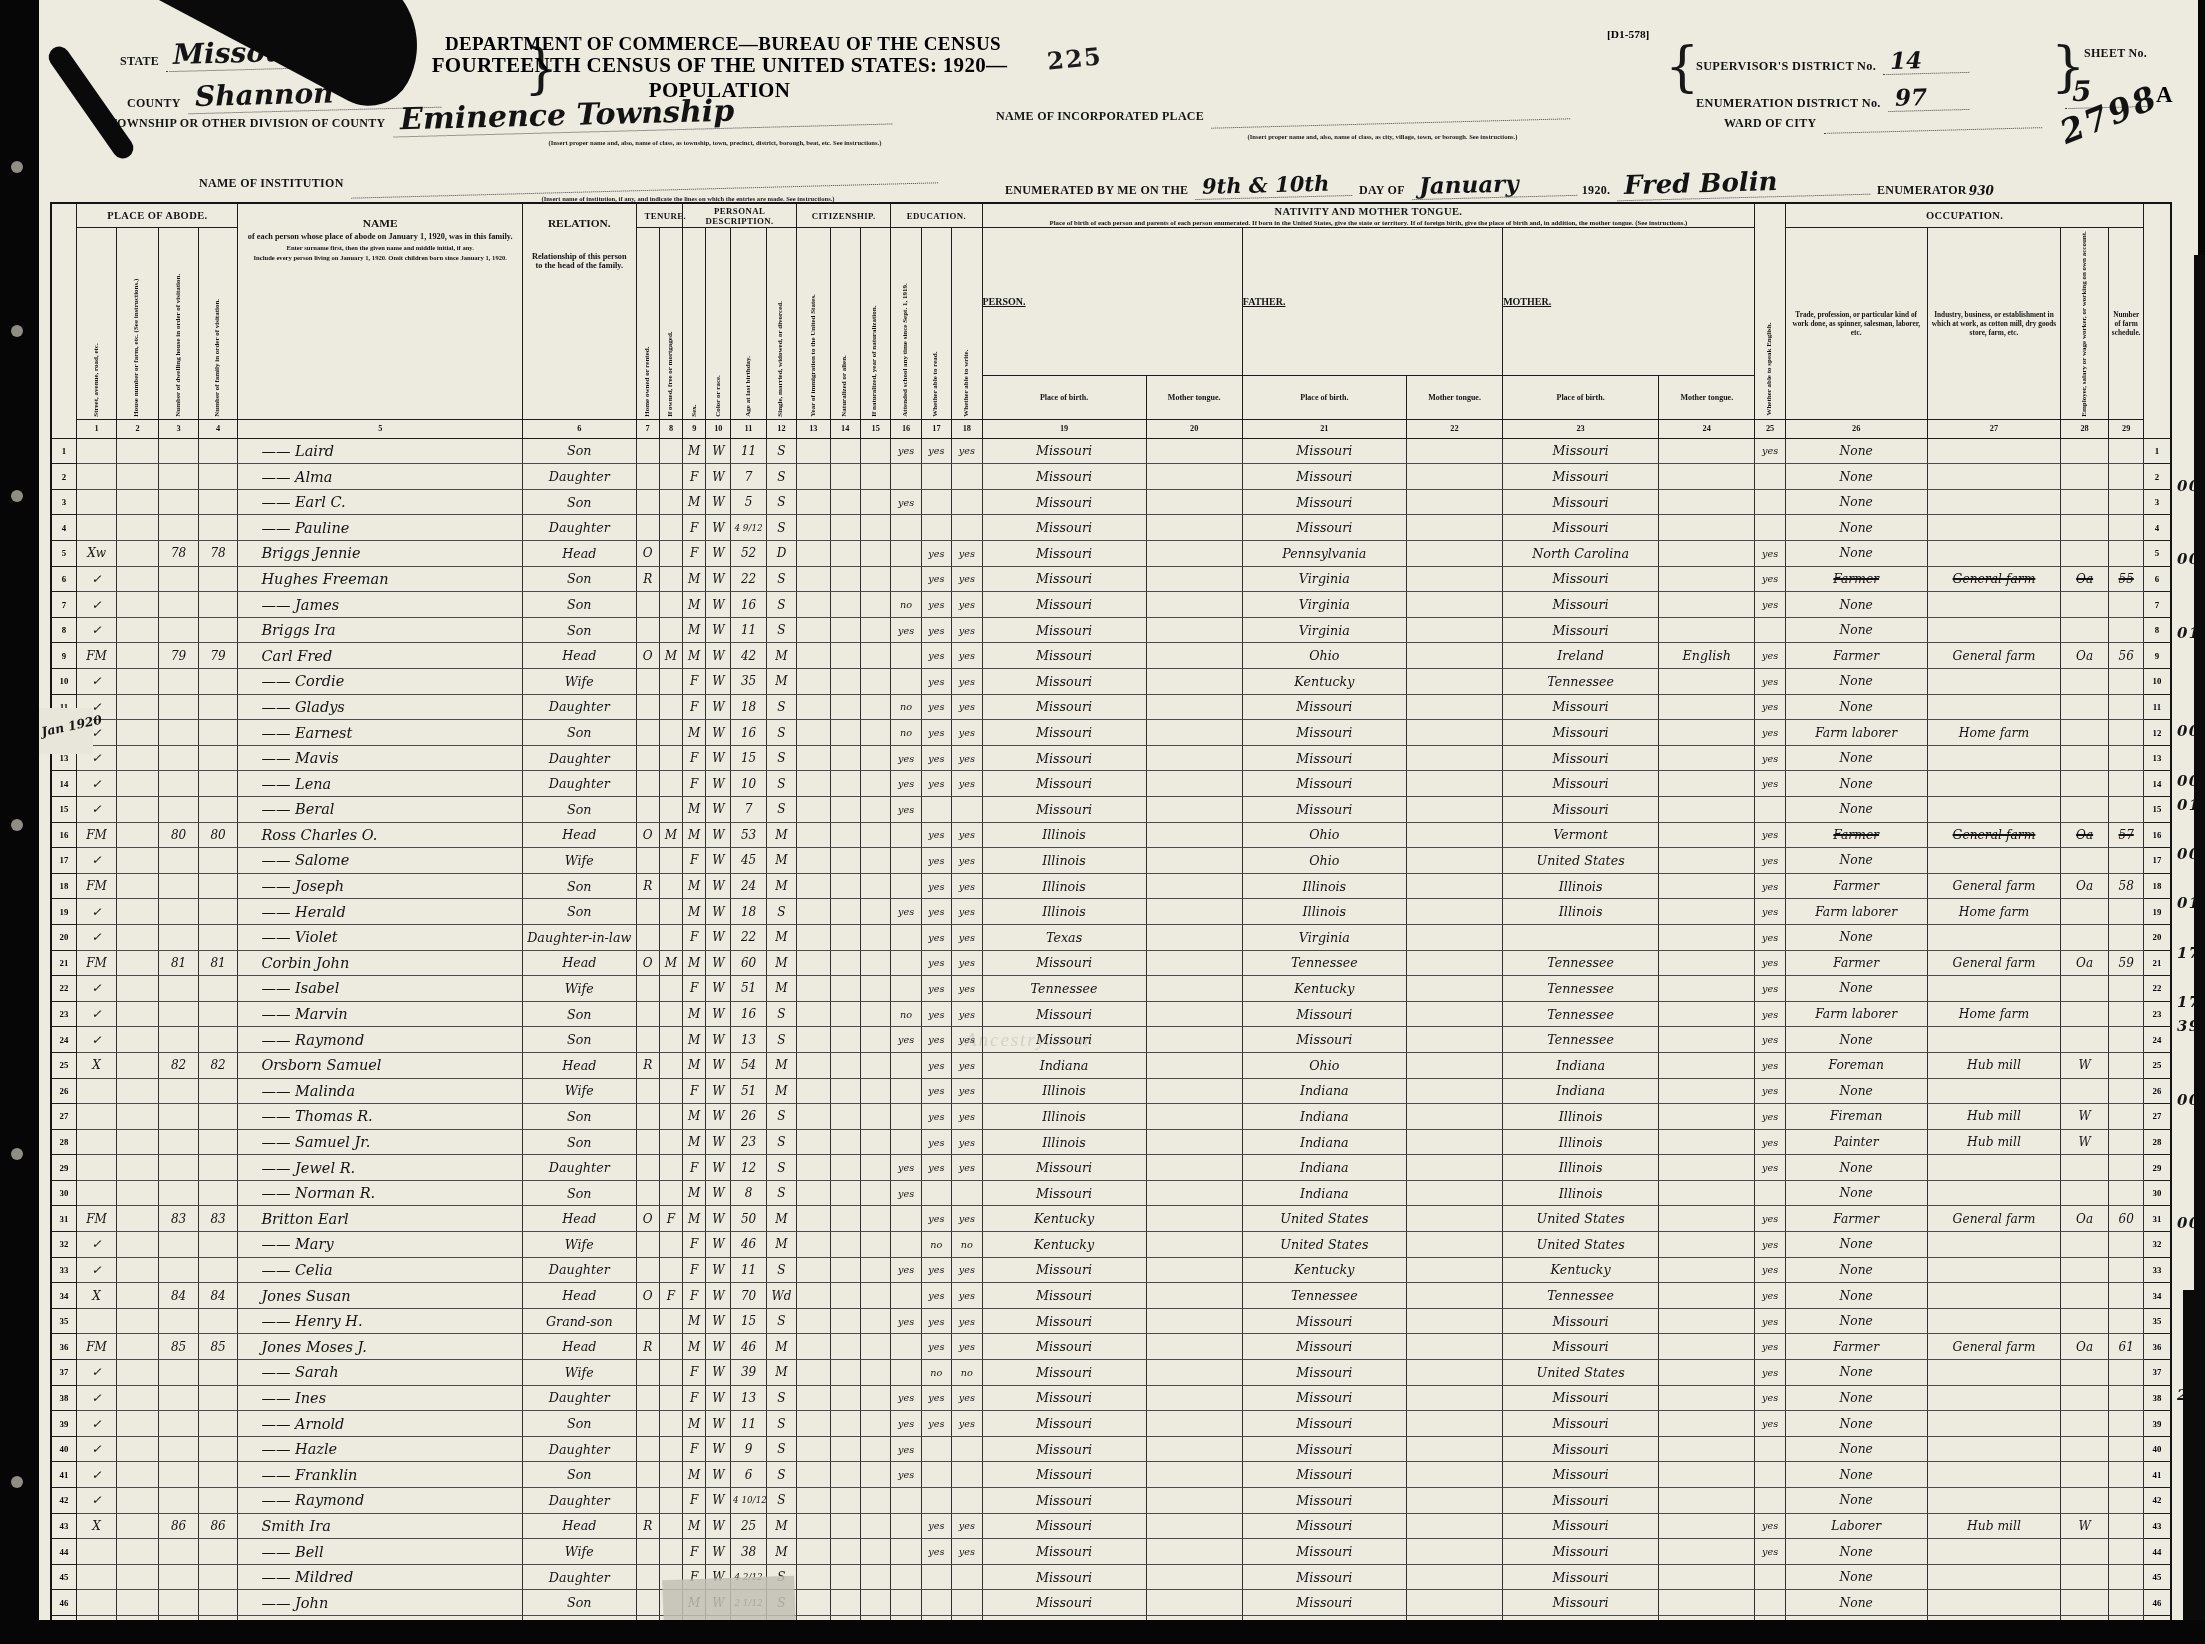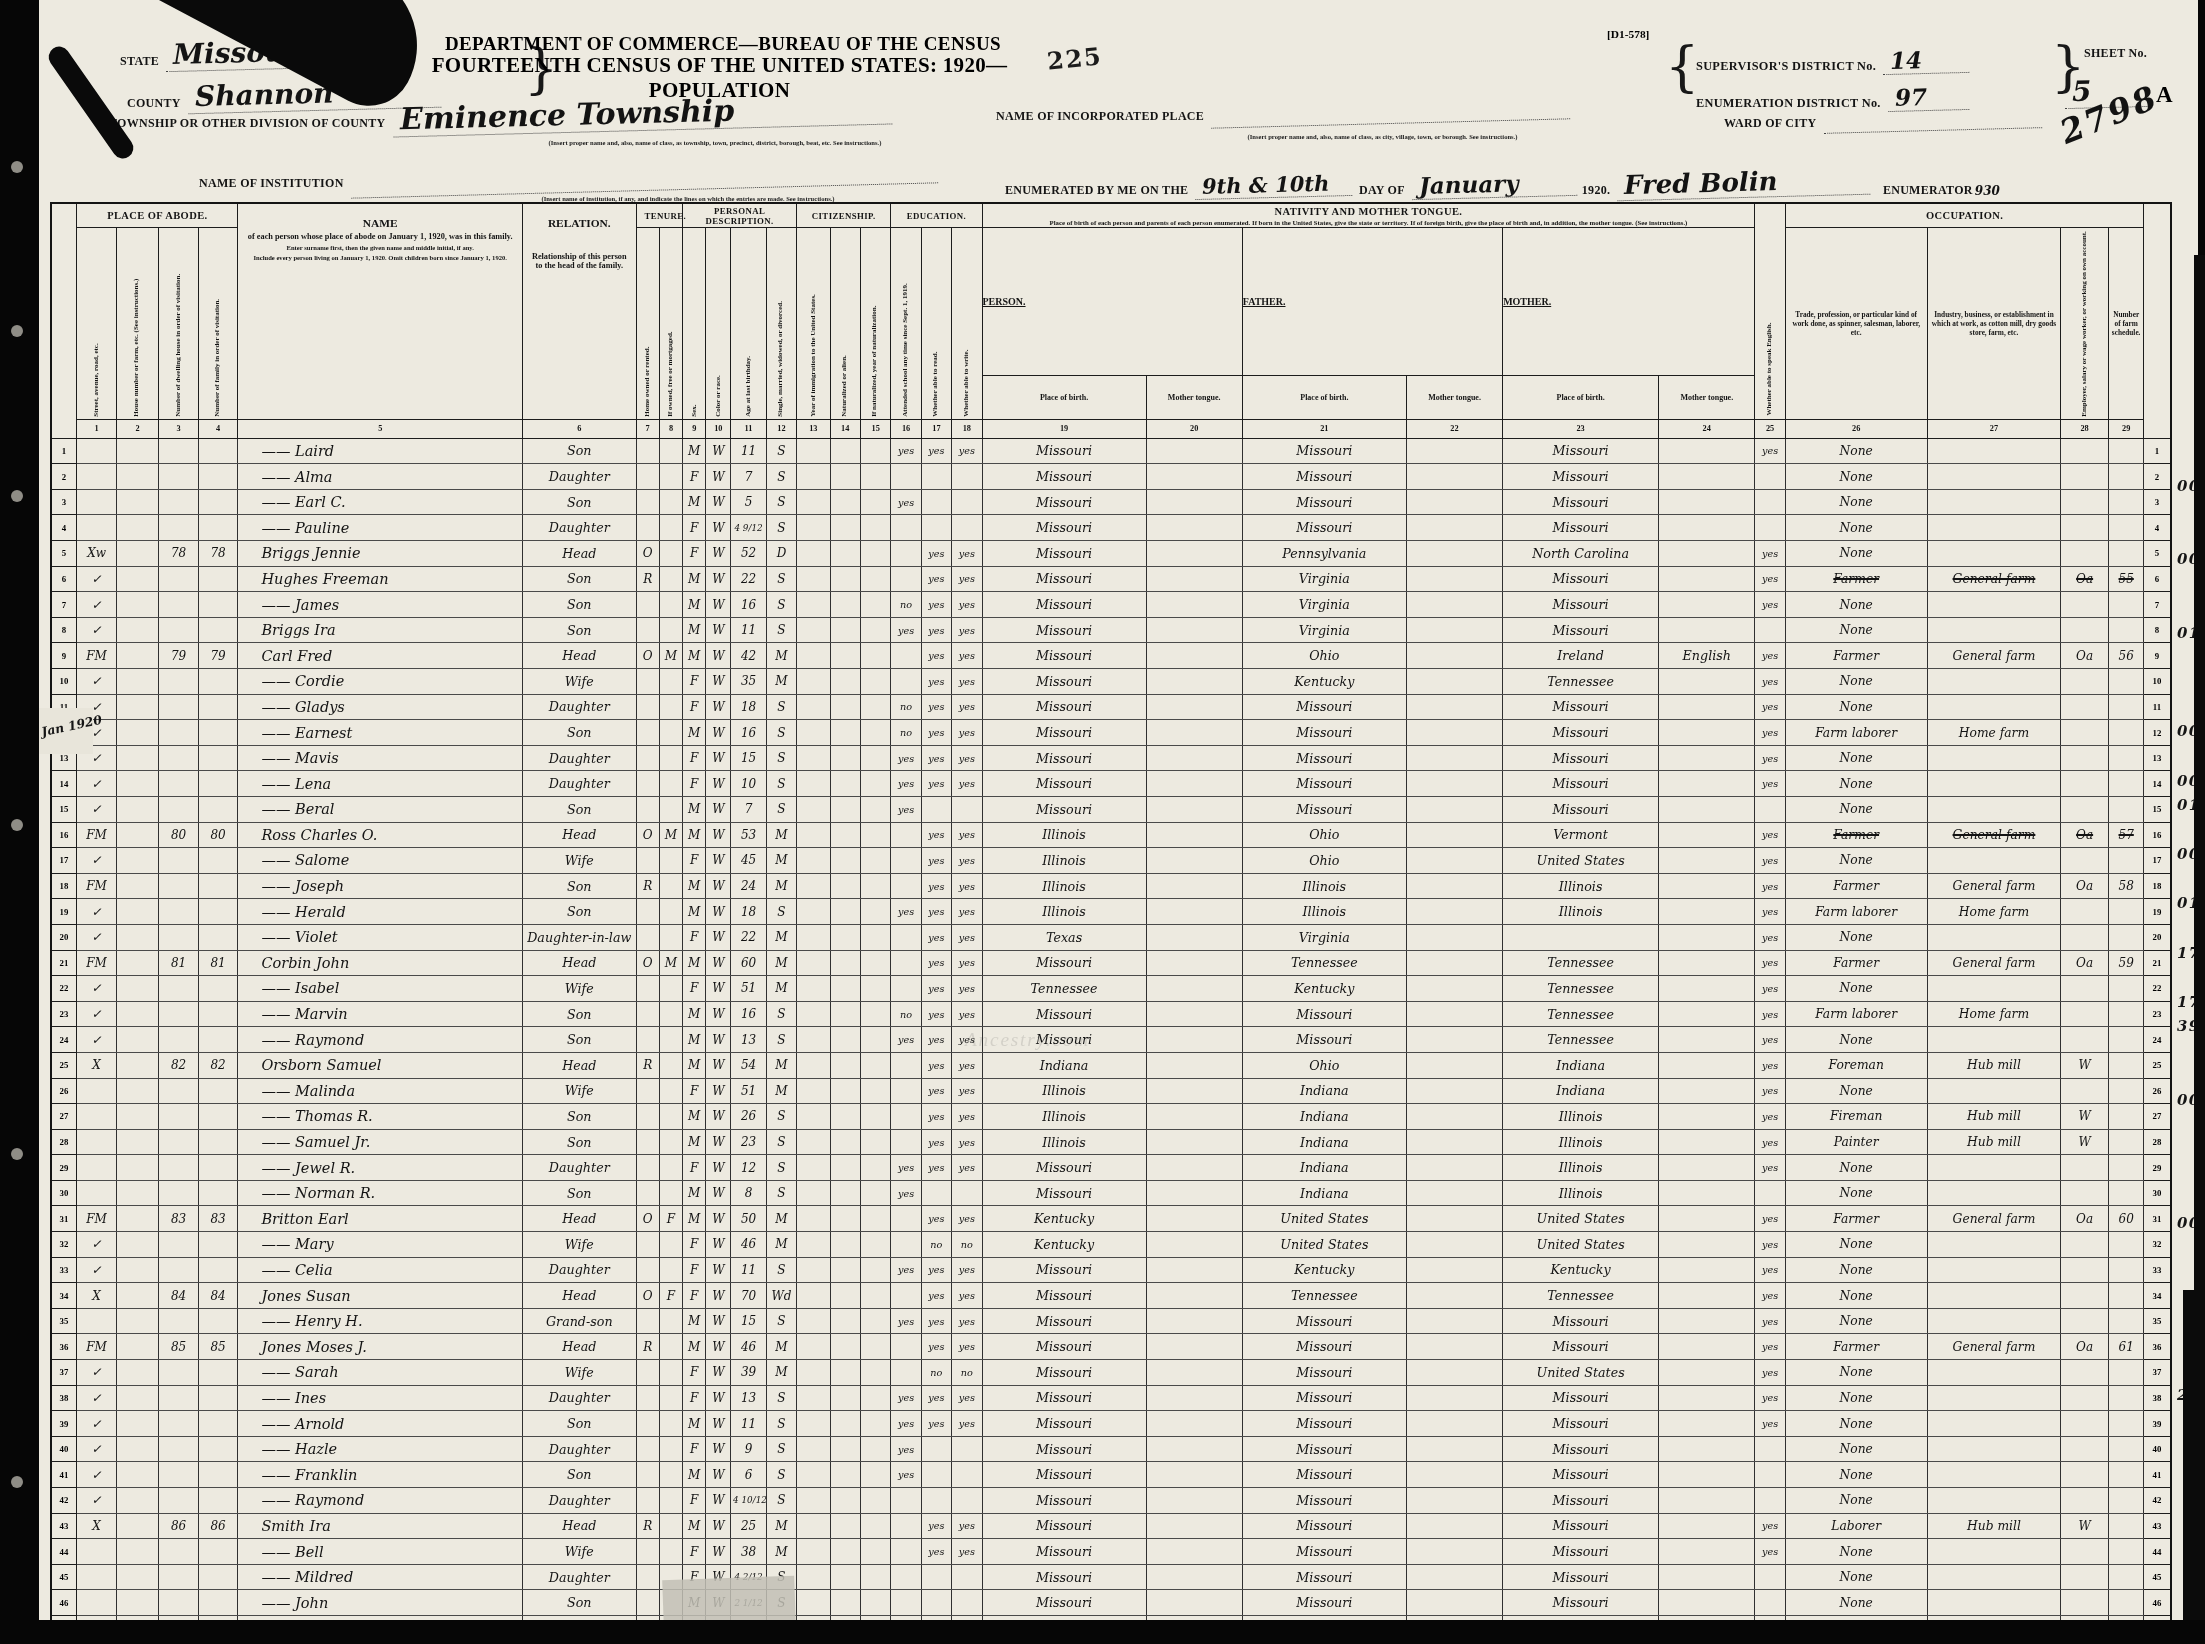--- a/index.html
+++ b/index.html
@@ -120,21 +120,21 @@
     </div>
     <div class="note-under" style="left:377px;top:195px;width:544px;text-align:center;">(Insert name of institution, if any, and indicate the lines on which the entries are made.  See instructions.)</div>
 
     <div class="fline" style="left:966px;top:167px;">
       <span class="plabel">ENUMERATED BY ME ON THE</span>
       <span class="hval" style="font-size:21px;width:132px;">9th &amp; 10th</span>
       <span class="plabel" style="margin-left:7px;">DAY OF</span>
       <span class="hval" style="font-size:23px;width:140px;">January</span>
       <span class="plabel" style="margin-left:5.3px;">1920.</span>
       <span class="hval" style="font-size:26px;width:228px;">Fred Bolin</span>
-      <span class="plabel" style="margin-left:13px;">ENUMERATOR</span>
+      <span class="plabel" style="margin-left:7px;">ENUMERATOR</span>
       <span class="scrib" style="font-size:12px;margin-left:2px;">930</span>
     </div>
   </div>
 
   <table class="census">
     <colgroup>
       <col style="width:26px">
         <col style="width:39px">
         <col style="width:42px">
         <col style="width:39px">

